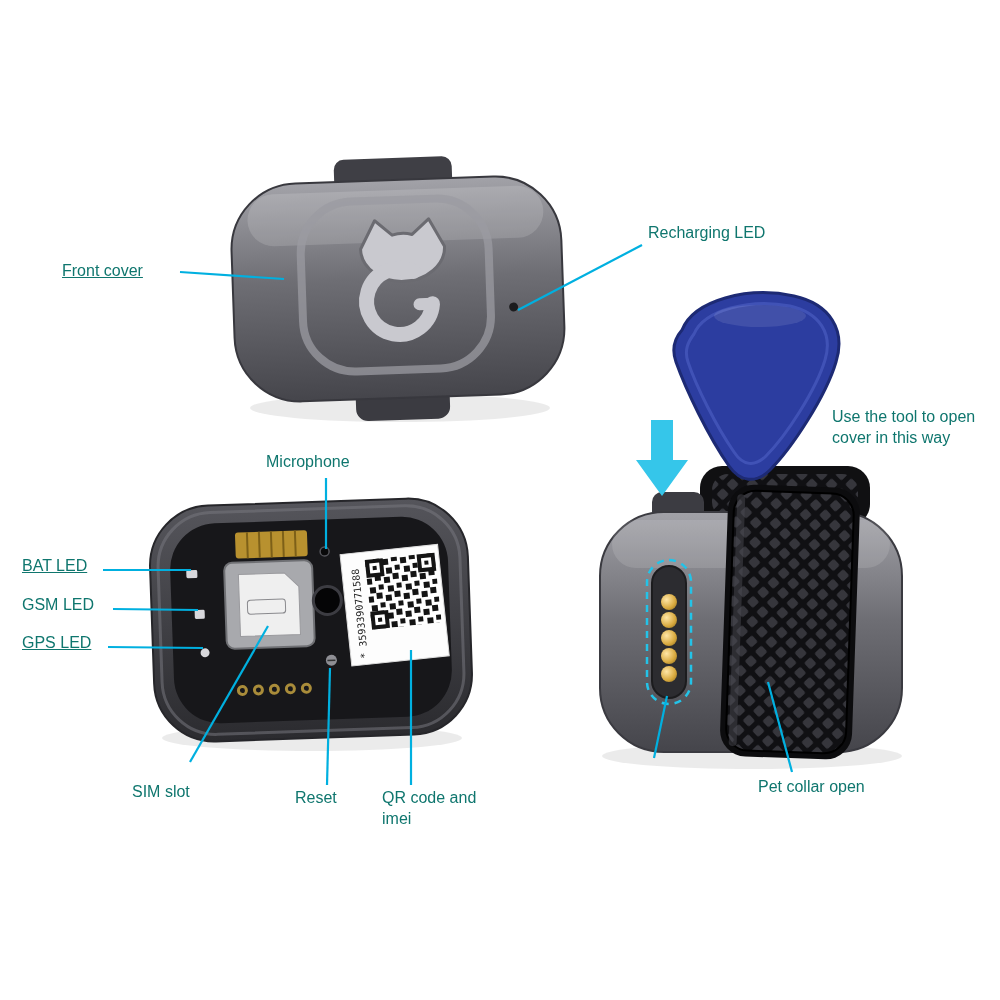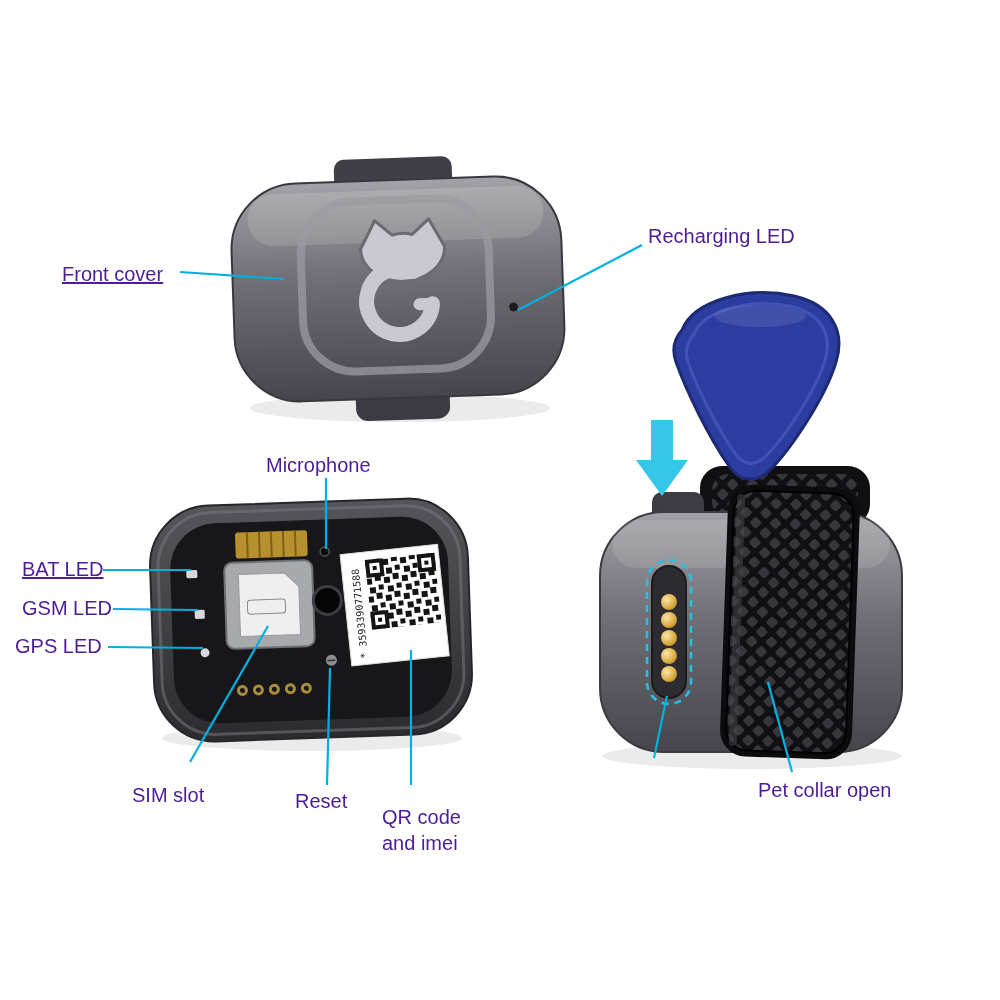--- a/index.html
+++ b/index.html
@@ -1,19 +1,19 @@
 <!DOCTYPE html>
 <html><head>
 <meta charset="utf-8">
 <style>
   html,body{margin:0;padding:0;background:#fff;}
   #canvas{position:relative;width:1000px;height:1000px;background:#ffffff;overflow:hidden;
           font-family:"Liberation Sans",sans-serif;}
   svg.layer{position:absolute;left:0;top:0;}
-  .label{position:absolute;color:#4c1d95;font-size:20px;line-height:1.3;white-space:pre-line;}
+  .label{position:absolute;color:#0f766e;font-size:16px;line-height:1.3;white-space:pre-line;}
   .w100{width:100px;}
   .w148{width:148px;}
   .w160{width:160px;}
 </style>
 </head>
 <body>
 
 <div id="canvas">
 
   <svg class="layer" width="1000" height="1000" viewBox="0 0 1000 1000">
@@ -174,19 +174,20 @@
       <line x1="654" y1="758" x2="667" y2="696"></line>
       <line x1="792" y1="772" x2="768" y2="682"></line>
     </g>
   </svg>
 
   <div class="label" style="left:62px;  top:261px;text-decoration:underline;">Front cover</div>
   <div class="label" style="left:648px; top:223px;">Recharging LED</div>
   <div class="label" style="left:266px; top:452px;">Microphone</div>
   <div class="label" style="left:22px;  top:556px;text-decoration:underline;">BAT LED</div>
   <div class="label" style="left:22px;  top:595px;">GSM LED</div>
-  <div class="label" style="left:15px;  top:633px;">GPS LED</div>
+  <div class="label" style="left:22px;  top:633px;text-decoration:underline;">GPS LED</div>
   <div class="label" style="left:132px; top:762px;margin-top:20px;">SIM slot</div>
   <div class="label" style="left:295px; top:788px;">Reset</div>
-  <div class="label w100" style="left:382px; top:788px;margin-top:16px;">QR code and imei</div>
+  <div class="label w100" style="left:382px; top:788px;">QR code and imei</div>
+  <div class="label w148" style="left:832px; top:407px;">Use the tool to open cover in this way</div>
   <div class="label" style="left:758px; top:777px;">Pet collar open</div>
 
 </div>
 
 </body></html>

